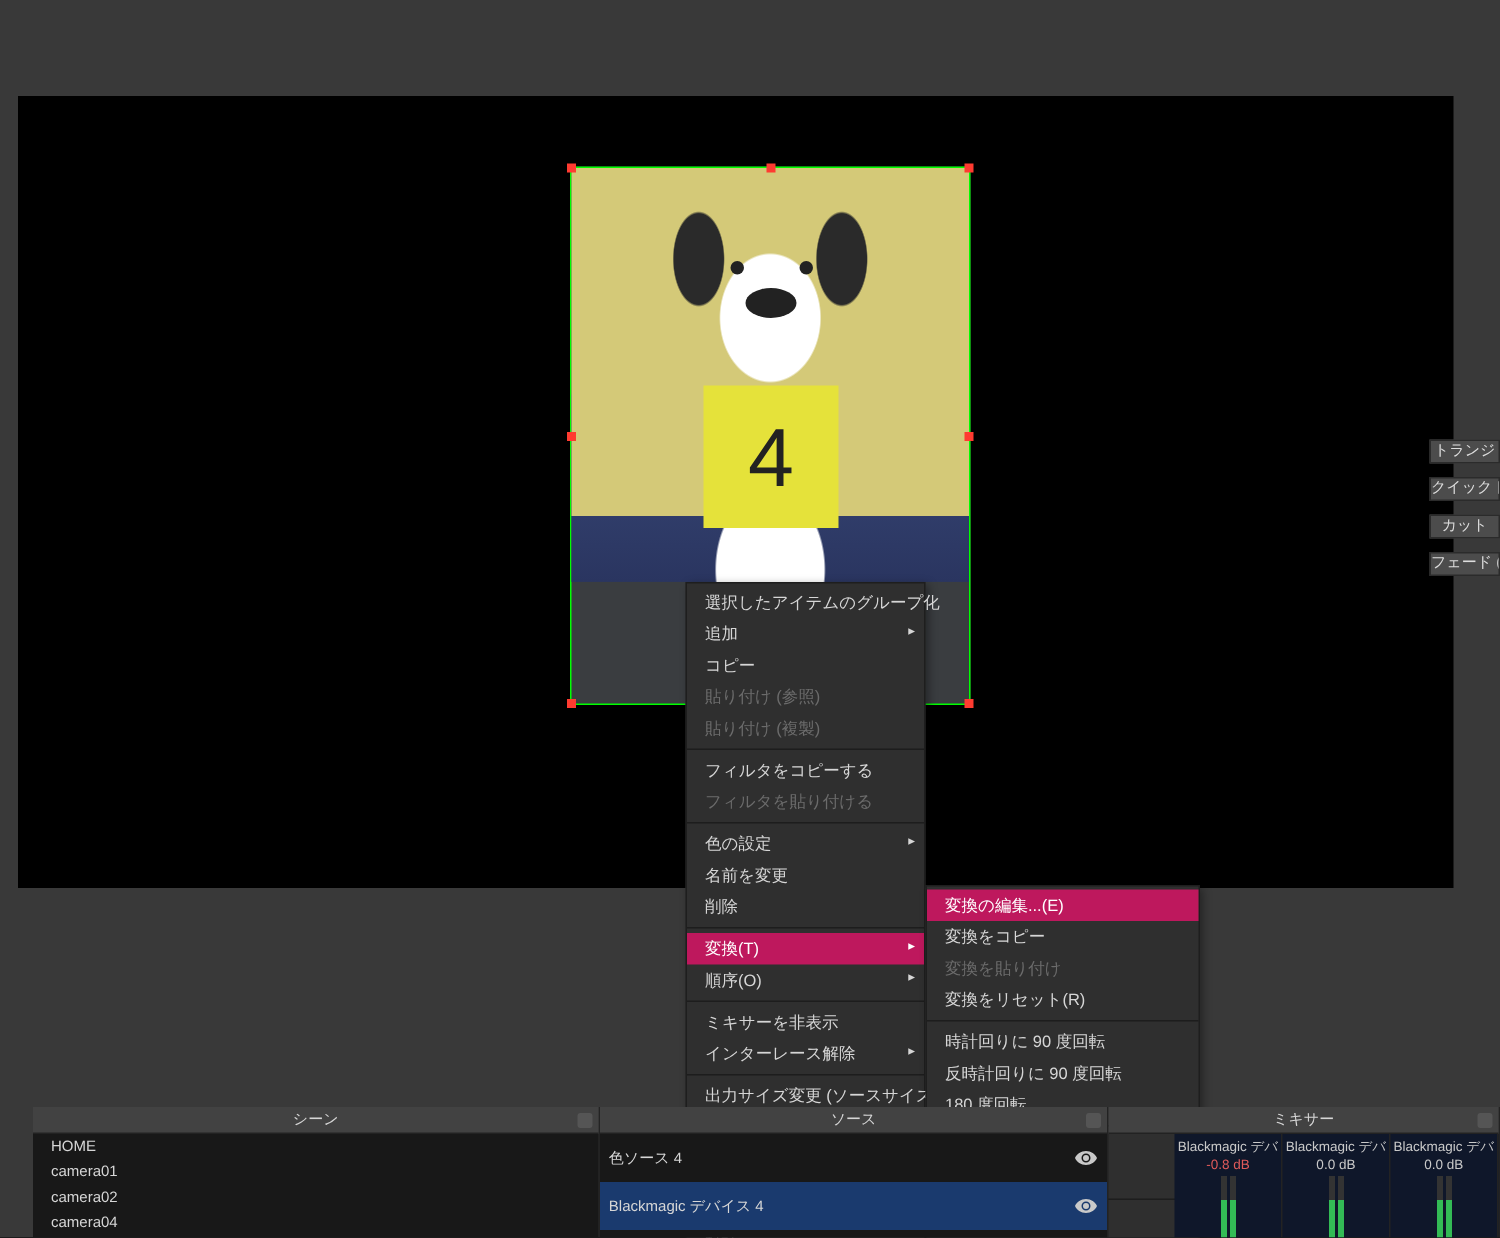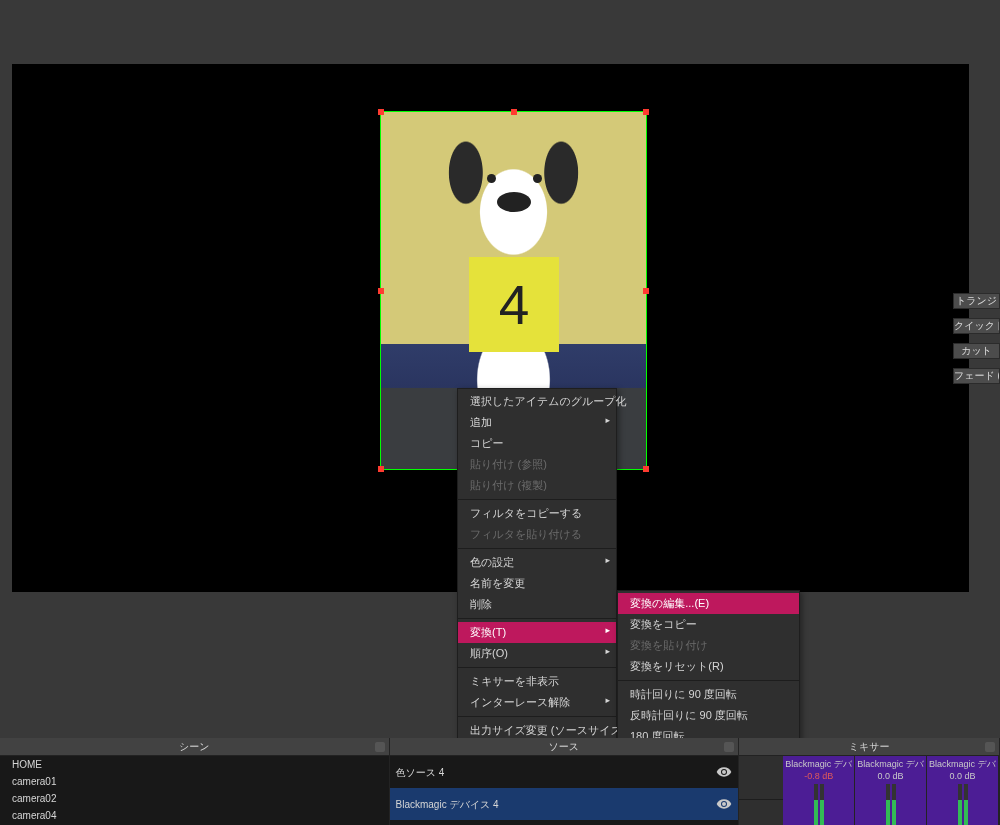--- a/index.html
+++ b/index.html
@@ -49,31 +49,31 @@
 .ctx-item.hl { background:#be185d; color:#fff; }
 .ctx-sep { height:1px; background:#1d1d1d; margin:3px 0; }
 .ctx1 { left:457px; top:388px; width:160px; }
 .ctx2 { left:617px; top:590px; width:183px; }
 
 
 .panels { position:absolute; left:0; bottom:0; right:0; height:87px; display:flex; }
 .panel { border-right:1px solid #232323; display:flex; flex-direction:column; }
 .panel-hdr { background:#424242; height:18px; line-height:18px; text-align:center; font-size:10px; border-bottom:1px solid #222; position:relative;}
 .panel-hdr::after{content:"";position:absolute;right:4px;top:4px;width:10px;height:10px;background:#555;border-radius:2px;}
-.p-scenes { width:440px; }
+.p-scenes { width:440px;margin-left:22px; }
 .p-sources { width:395px; }
 .p-mixer { flex:1; }
 .list { flex:1; background:#181818; overflow:hidden; }
 .list-row { height:17px; line-height:17px; padding:0 12px; font-size:10px; }
 .list-row.selected { background:#1a3a6e; }
 .src-row { display:flex; align-items:center; justify-content:space-between; padding:16px 6px; }
 .eye { width:16px; height:16px; display:inline-block; }
 .eye svg{width:16px;height:16px;fill:#c9c9c9;}
 
-.mixer-body{flex:1;background:#4c1d95;display:flex;font-size:9px;margin-left:44px;}
+.mixer-body{flex:1;background:#0f172a;display:flex;font-size:9px;margin-left:44px;}
 .mix-col{flex:1;border-right:1px solid #232323;display:flex;flex-direction:column;align-items:center;padding:2px 2px 0;}
 .mix-name{white-space:nowrap;overflow:hidden;color:#c9c9c9;}
 .mix-db{color:#c9c9c9;}
 .mix-db.red{color:#e05a5a;}
 .mix-bars{flex:1;width:100%;display:flex;gap:2px;justify-content:center;margin-top:3px;}
 .bar{width:4px;background:linear-gradient(#3b5,#3b5);height:100%;position:relative;}
 .bar::before{content:"";position:absolute;left:0;right:0;top:0;height:40%;background:#333;}
 </style>
 </head>
 <body>

